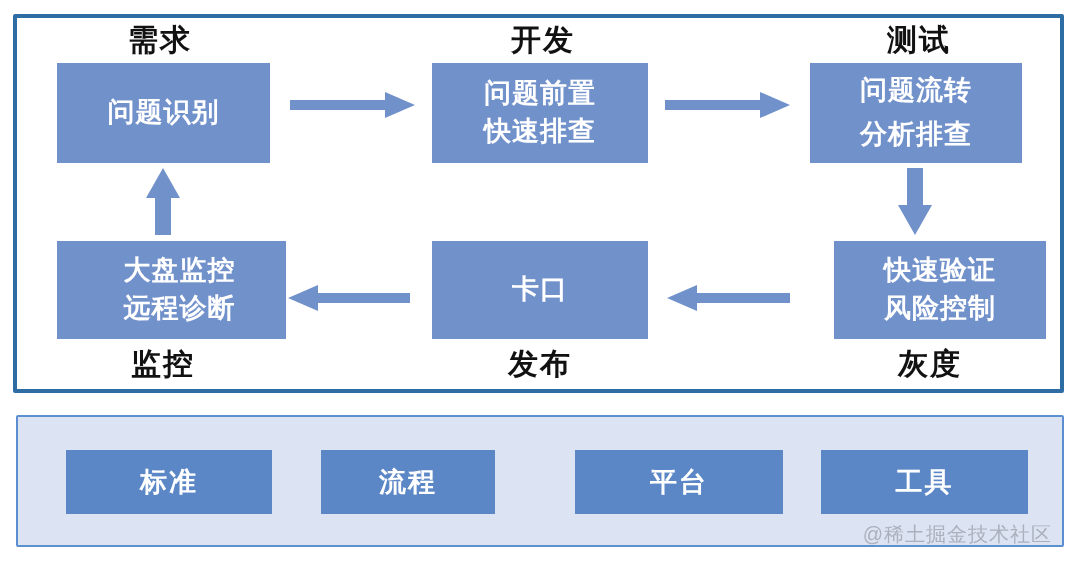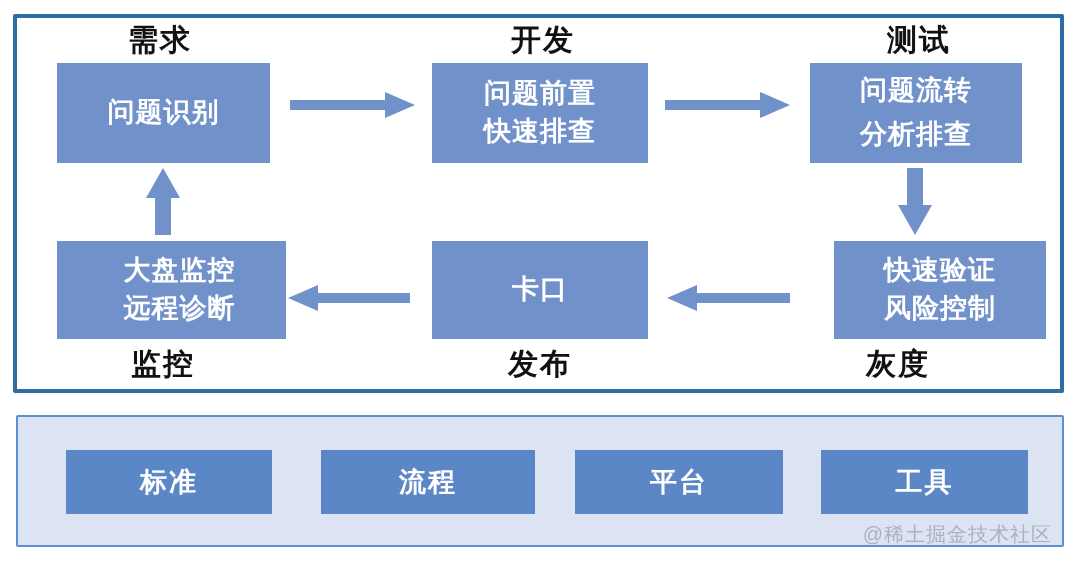--- a/index.html
+++ b/index.html
@@ -132,21 +132,21 @@
   <div class="flow-box" style="left:432px; top:241px; width:216px; height:98px;">
     <span>卡口</span>
   </div>
   <div class="flow-box" style="left:810px; top:241px; width:212px; height:98px;margin-left:24px;">
     <span>快速验证</span>
     <span>风险控制</span>
   </div>
 
   <div class="stage-label" style="left:63px; top:344px;">监控</div>
   <div class="stage-label" style="left:440px; top:344px;">发布</div>
-  <div class="stage-label" style="left:798px; top:344px;">灰度</div>
+  <div class="stage-label" style="left:830px; top:344px;">灰度</div>
 
   <div class="arrow" style="left:290px; top:92px; width:125px; height:26px;">
     <div class="shaft" style="left:0; top:8px; width:98px; height:10px;"></div>
     <div class="head-right"></div>
   </div>
   <div class="arrow" style="left:665px; top:92px; width:125px; height:26px;">
     <div class="shaft" style="left:0; top:8px; width:98px; height:10px;"></div>
     <div class="head-right"></div>
   </div>
   <div class="arrow" style="left:898px; top:168px; width:34px; height:67px;">
@@ -164,21 +164,21 @@
   <div class="arrow" style="left:146px; top:168px; width:34px; height:67px;">
     <div class="shaft" style="left:9px; top:28px; width:16px; height:39px;"></div>
     <div class="head-up"></div>
   </div>
 
   <div class="bottom-panel"></div>
 
   <div class="foundation-box" style="left:58px; width:206px;">
     <span>标准</span>
   </div>
-  <div class="foundation-box" style="left:313px; width:214px;">
+  <div class="foundation-box" style="left:313px; width:174px;">
     <span>流程</span>
   </div>
   <div class="foundation-box" style="left:567px; width:208px;">
     <span>平台</span>
   </div>
   <div class="foundation-box" style="left:813px; width:207px;">
     <span>工具</span>
   </div>
 
   <div class="watermark">@稀土掘金技术社区</div>

